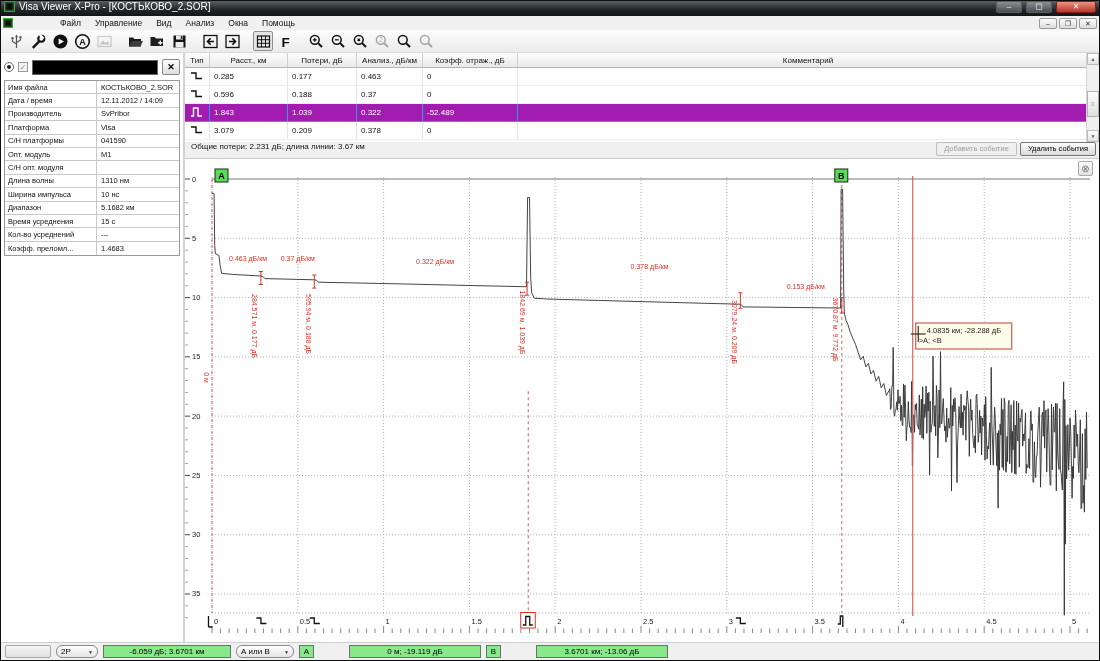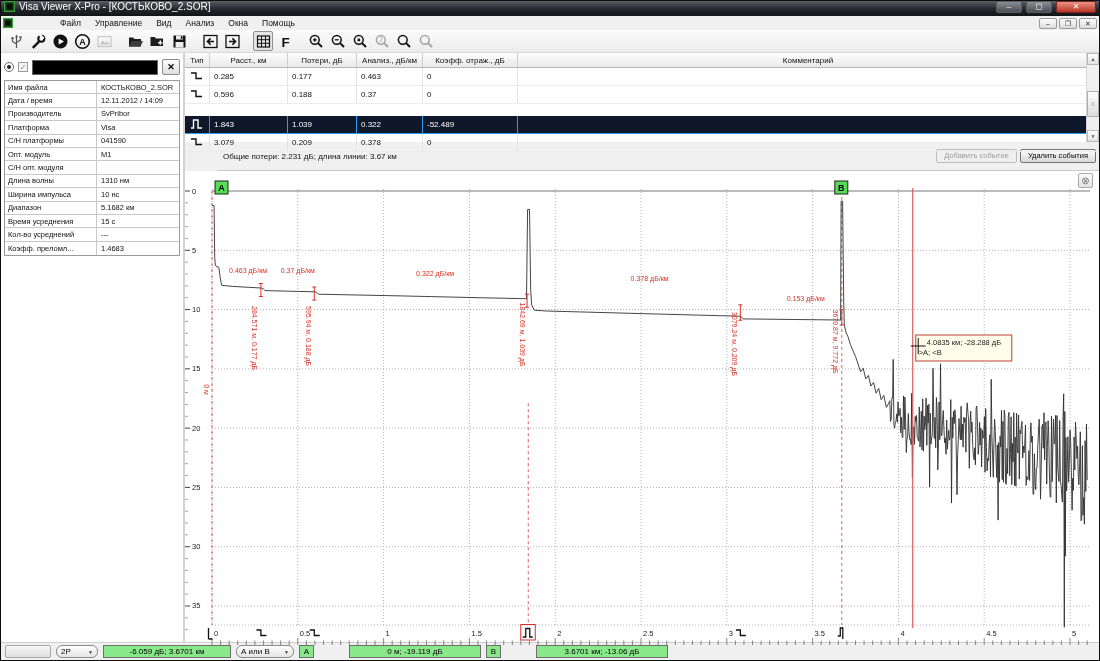--- a/index.html
+++ b/index.html
@@ -47,30 +47,30 @@
   .prow .pv{flex:1;padding-left:4px;white-space:nowrap;overflow:hidden;}
   .content{flex:1;display:flex;flex-direction:column;min-width:0;}
   
   .etable{height:89px;background:#fff;position:relative;flex:none;font-size:8px;color:#111;}
   .erow{display:grid;grid-template-columns:25px 78px 69px 66px 95px 1fr;height:18px;align-items:center;
     border-bottom:1px solid #ececec;}
   .erow>div{padding-left:4px;height:100%;display:flex;align-items:center;border-right:1px solid #e4e4e4;}
   .erow>div:first-child{justify-content:center;padding-left:0;}
   .ehead{height:15px;border-bottom:1px solid #b5b5b5;background:linear-gradient(#fdfdfd,#e9e9e9);}
   .ehead>div{justify-content:center;padding-left:0;border-right:1px solid #cfcfcf;font-size:8px;}
-  .erow.sel{background:#0f172a;color:#fff;border-bottom-color:#2d9bf0;margin-top:12px;}
+  .erow.sel{background:#a21caf;color:#fff;border-bottom-color:#2d9bf0;}
   .erow.sel>div{border-right-color:#2d9bf0;}
   .escroll{position:absolute;right:0;top:0;width:13px;height:89px;background:#f0f0f0;border-left:1px solid #d5d5d5;}
   .sarrow{height:12px;border:1px solid #b9b9b9;background:linear-gradient(#fdfdfd,#e2e2e2);font-size:5px;
     text-align:center;line-height:10px;color:#555;}
   .sthumb{height:26px;margin-top:26px;border:1px solid #b0b0b0;background:linear-gradient(#fdfdfd,#dedede);
     display:flex;align-items:center;justify-content:center;font-size:6px;color:#999;letter-spacing:0;}
   
-  .summary{height:29px;background:#f0f0f0;border-bottom:1px solid #c9c9c9;display:flex;align-items:center;
-    font-size:8px;color:#111;padding:0 3px 0 6px;flex:none;gap:3px;margin-left:32px;}
+  .summary{height:17px;background:#f0f0f0;border-bottom:1px solid #c9c9c9;display:flex;
+    font-size:8px;color:#111;padding:0 3px 0 6px;flex:none;gap:3px;}
   .summary .sp{flex:1;}
   .sbtn{height:14px;padding:0 7px;font-size:7.5px;border:1px solid #757575;border-radius:2px;
     background:linear-gradient(#fdfdfd,#d9d9d9);line-height:12px;}
   .sbtn.disabled{color:#9d9d9d;border-color:#bdbdbd;background:#efefef;}
   
   .chart{flex:1;position:relative;background:#fff;min-height:0;}
   .chart svg{position:absolute;left:0;top:0;}
   .cornerbtn{position:absolute;right:6px;top:2px;width:15px;height:15px;border:1px solid #aaa;border-radius:2px;
     background:linear-gradient(#fbfbfb,#e3e3e3);color:#777;font-size:10px;line-height:13px;text-align:center;}
   

